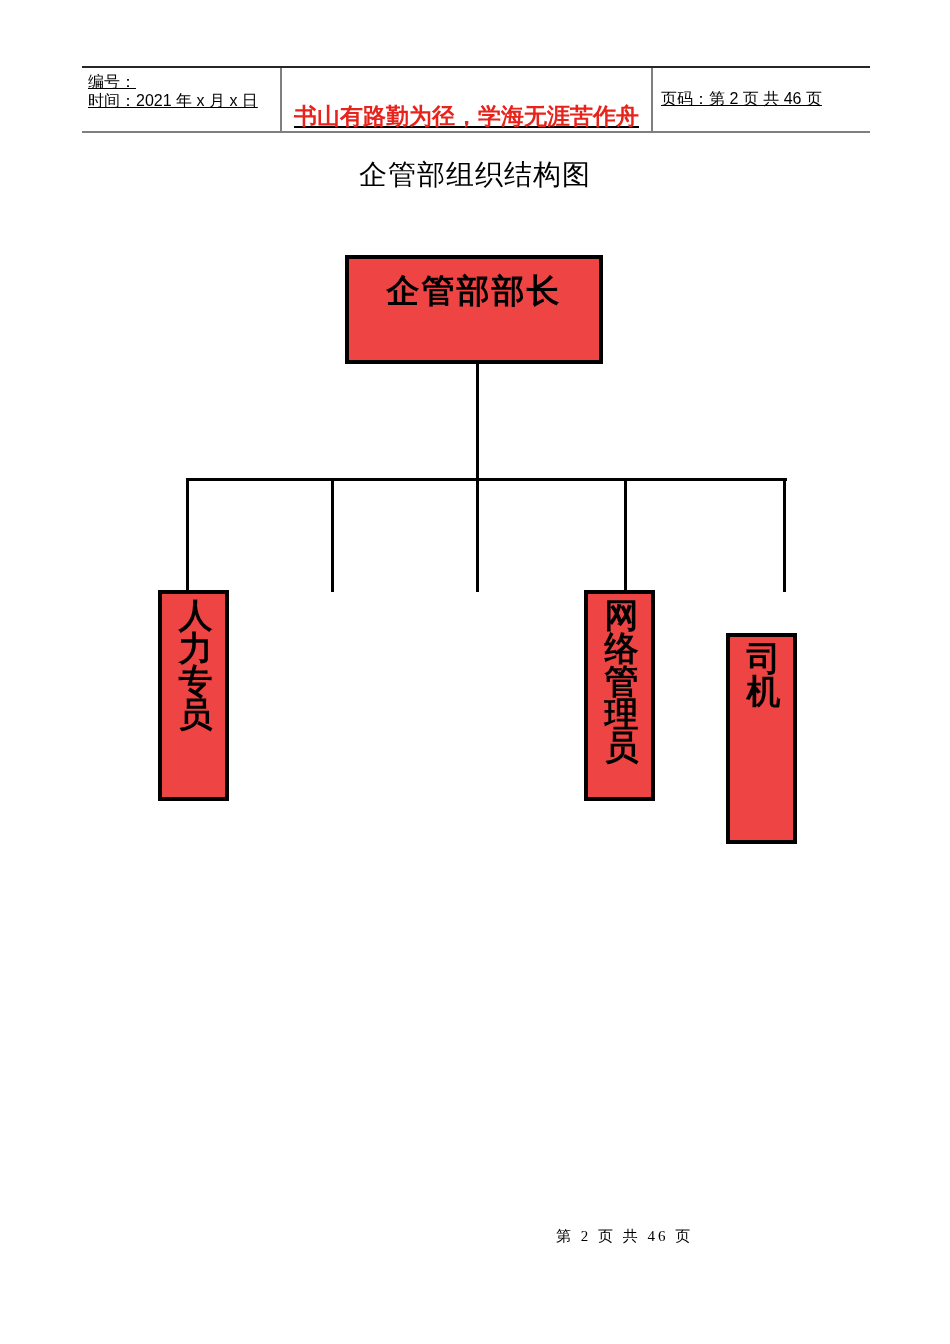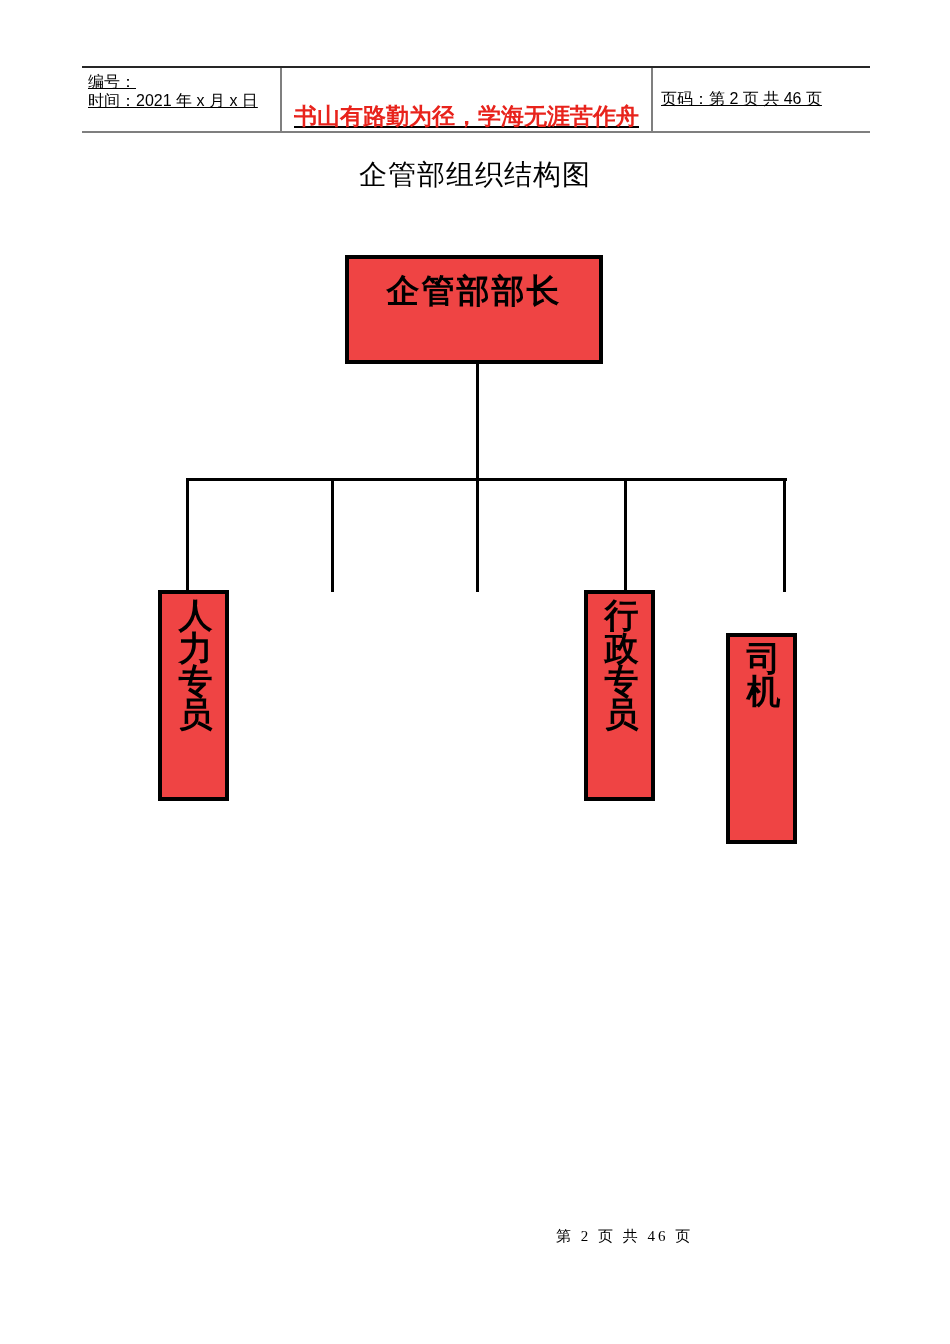--- a/index.html
+++ b/index.html
@@ -167,21 +167,21 @@
     <div class="cline line-drop ld5"></div>
 
     <div class="obox root-box">
       <span>企管部部长</span>
     </div>
 
     <div class="obox child-box cb1">
       <span class="vtext">人力专员</span>
     </div>
     <div class="obox child-box cb4">
-      <span class="vtext">行政专员</span>
+      <span class="vtext">网络管理员</span>
     </div>
     <div class="obox child-box cb5">
       <span class="vtext">司机</span>
     </div>
 
   </div>
 
   <div class="page-footer">第 2 页 共 46 页</div>
 
 </div>

